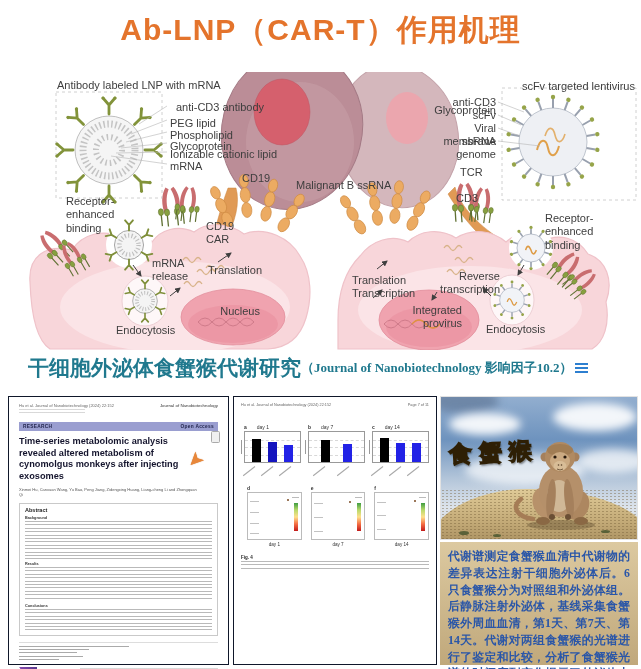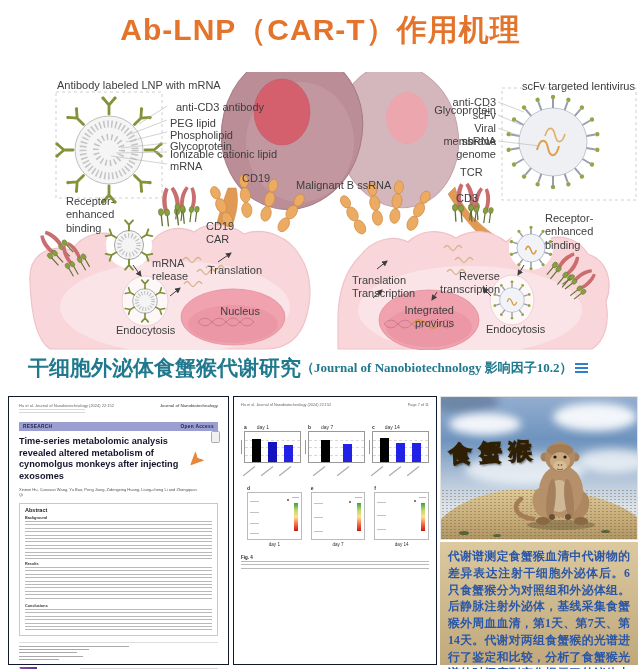--- a/index.html
+++ b/index.html
@@ -376,21 +376,21 @@
 release</div>
   <div class="dlbl" style="left:208px;top:264px;">Translation</div>
   <div class="dlbl" style="left:206px;top:220px;">CD19
 CAR</div>
   <div class="dlbl ctr" style="left:205px;top:305px;width:55px;">Nucleus</div>
   <div class="dlbl" style="left:116px;top:324px;">Endocytosis</div>
   <div class="dlbl" style="left:352px;top:274px;">Translation
 Transcription</div>
   <div class="dlbl ctr" style="left:440px;top:270px;width:60px;">Reverse
 transcription</div>
-  <div class="dlbl ctr" style="left:364px;top:304px;width:90px;">Integrated provirus</div>
+  <div class="dlbl ctr" style="left:372px;top:304px;width:90px;">Integrated provirus</div>
   <div class="dlbl" style="left:486px;top:323px;">Endocytosis</div>
 
   <div class="sec-head">
     <span class="sec-zh">干细胞外泌体食蟹猴代谢研究</span>
     <span class="sec-en">（Journal of Nanobiotechnology 影响因子10.2）</span>
     <span class="list-icon">
         <i></i>
         <i></i>
         <i></i>
       </span>

